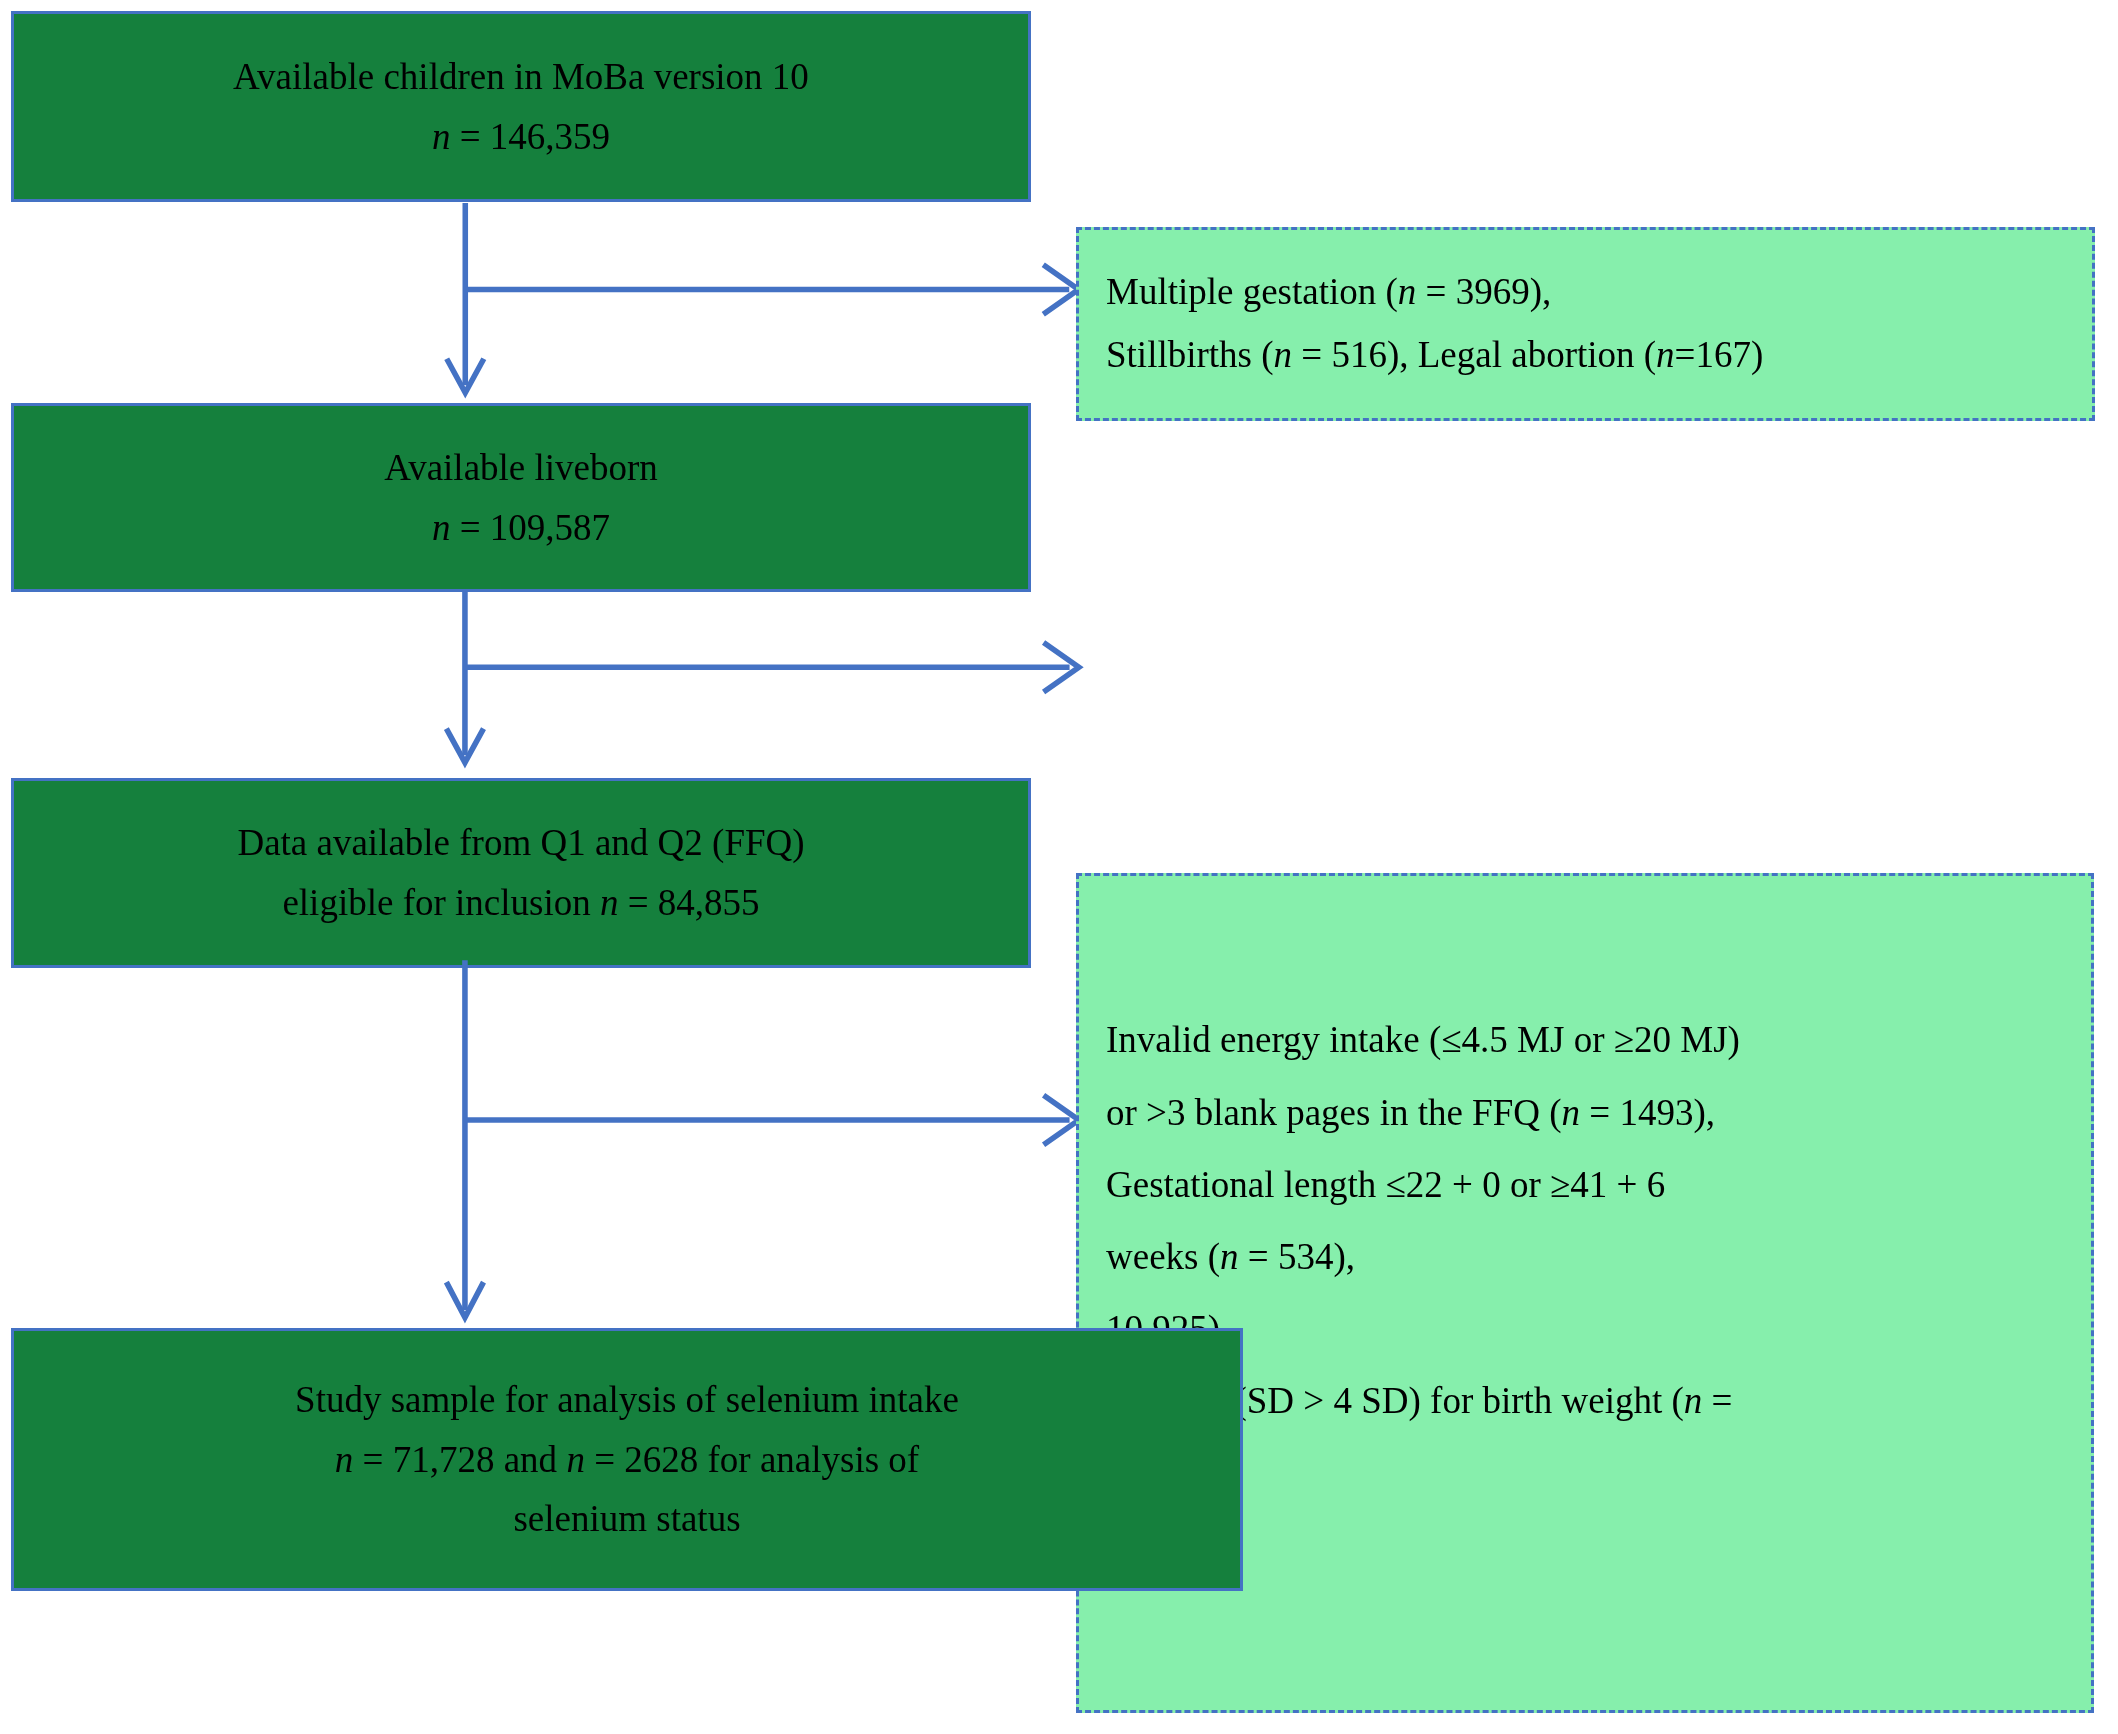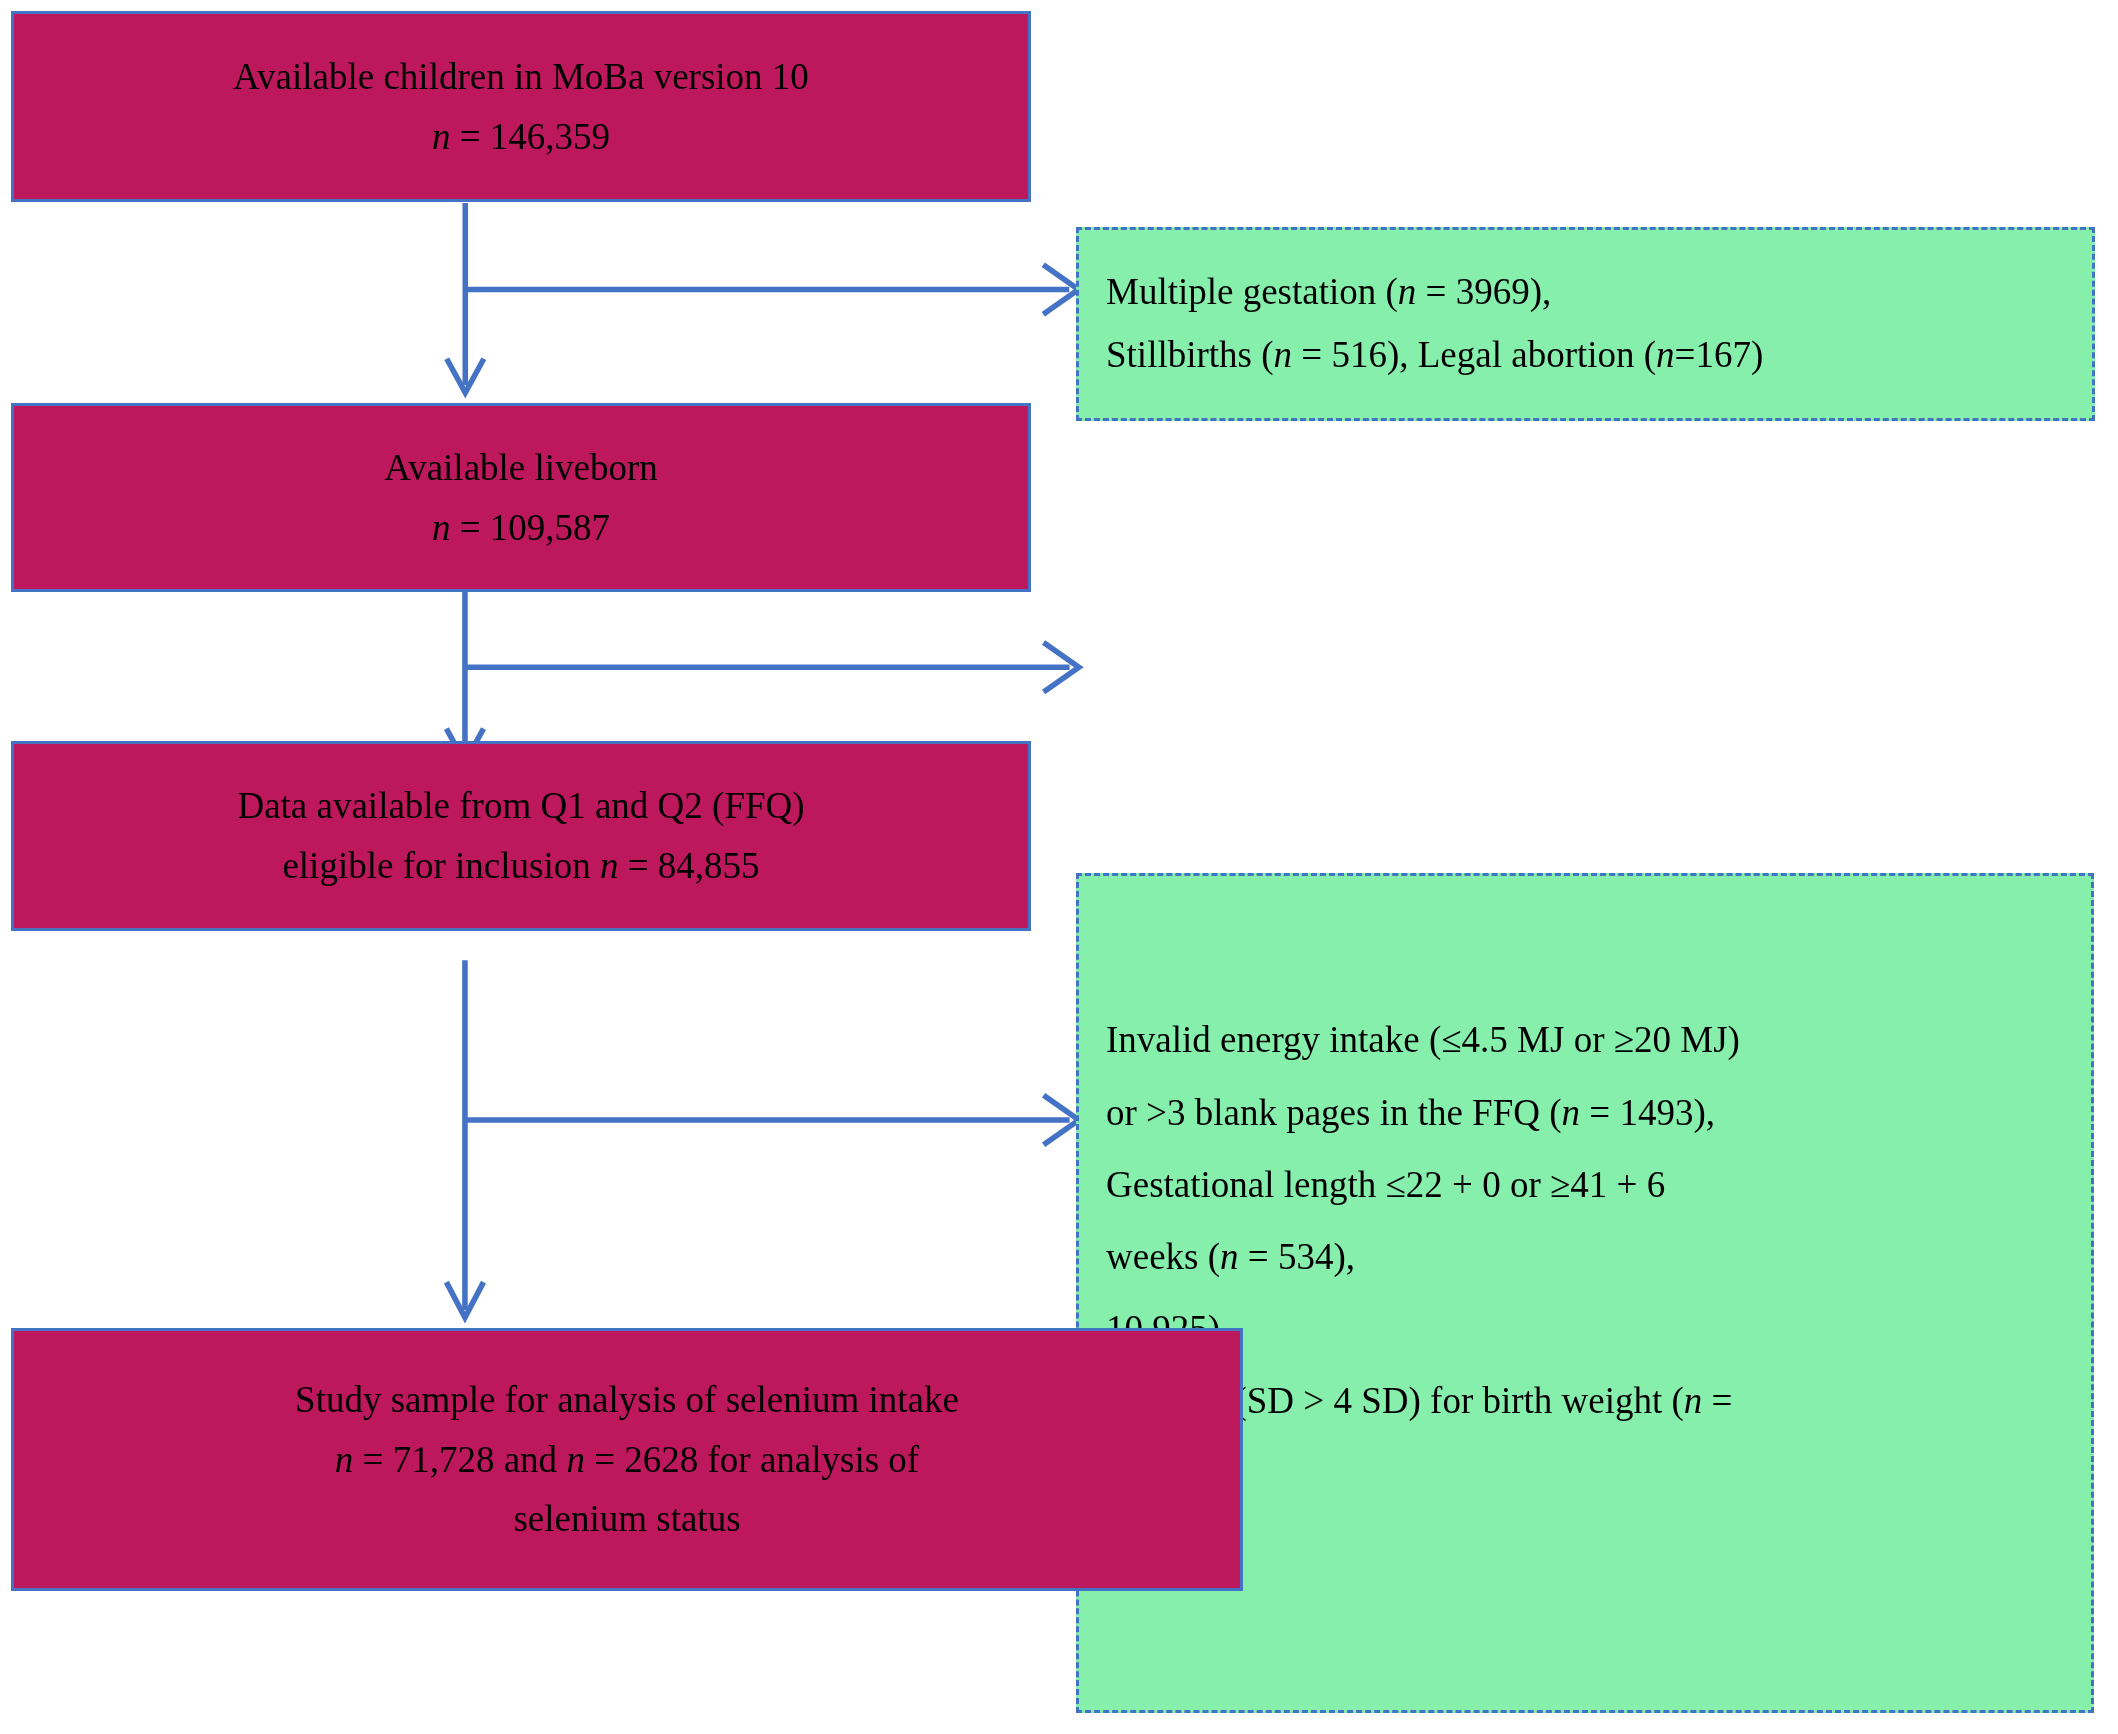--- a/index.html
+++ b/index.html
@@ -16,21 +16,21 @@
     width: 2119px;
     height: 1734px;
     background: #ffffff;
     overflow: hidden;
   }
 
   
   .node {
     position: absolute;
     box-sizing: border-box;
-    background: #be185d;
+    background: #15803d;
     border: 3.1px solid #4472c4;
     display: flex;
     flex-direction: column;
     align-items: center;
     justify-content: center;
     text-align: center;
     color: #000000;
     font-size: 37px;
     line-height: 1.62;
     padding: 0 17.3px;
@@ -100,21 +100,21 @@
   </div>
 
   <svg class="connector" style="left:434px; top:591px; width:656px; height:186px;" viewBox="0 0 1060 300">
     <path d="M 50 0 L 50 265" stroke="#4472c4" stroke-width="9" fill="none"></path>
     <path d="M 20 222 L 50 277 L 80 222" stroke="#4472c4" stroke-width="9" fill="none" stroke-linecap="butt" stroke-linejoin="miter"></path>
     <path d="M 50 123 L 1027 123" stroke="#4472c4" stroke-width="9" fill="none"></path>
     <path d="M 985 83 L 1042 123 L 985 163" stroke="#4472c4" stroke-width="9" fill="none" stroke-linecap="butt" stroke-linejoin="miter"></path>
   </svg>
 
 
-  <div class="node" style="left:11px; top:741px; width:1020px; height:190px;">
+  <div class="node" style="left:11px; top:778px; width:1020px; height:190px;">
     <span class="line">Data available from Q1 and Q2 (FFQ)</span>
     <span class="line">eligible for inclusion <em class="it">n</em> = 84,855</span>
   </div>
 
   <svg class="connector" style="left:434px; top:960px; width:656px; height:372px;" viewBox="0 0 1060 600">
     <path d="M 50 0 L 50 565" stroke="#4472c4" stroke-width="9" fill="none"></path>
     <path d="M 20 520 L 50 577 L 80 520" stroke="#4472c4" stroke-width="9" fill="none" stroke-linecap="butt" stroke-linejoin="miter"></path>
     <path d="M 50 258 L 1027 258" stroke="#4472c4" stroke-width="9" fill="none"></path>
     <path d="M 985 218 L 1042 258 L 985 298" stroke="#4472c4" stroke-width="9" fill="none" stroke-linecap="butt" stroke-linejoin="miter"></path>
   </svg>

